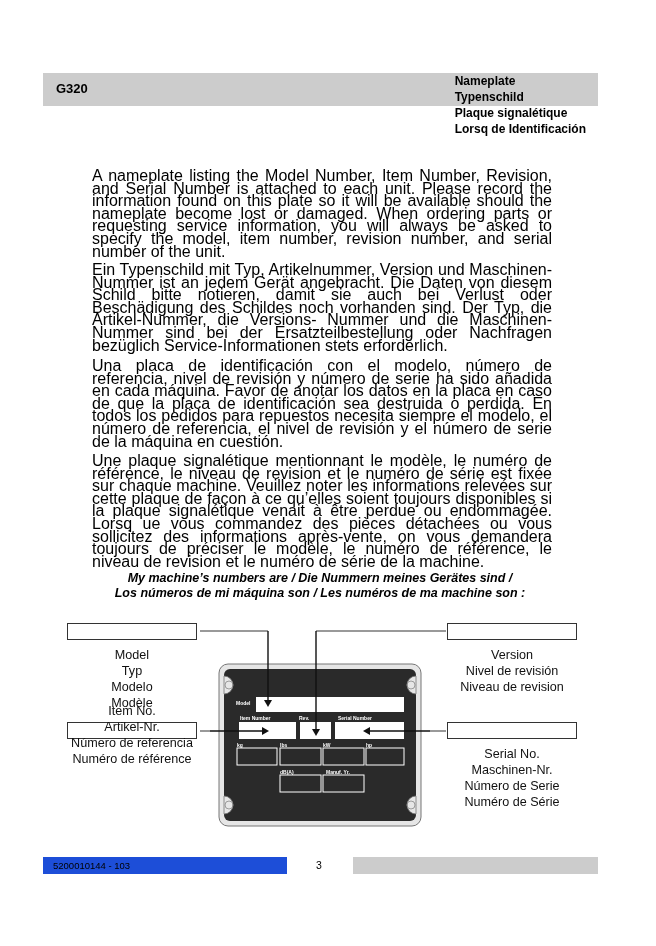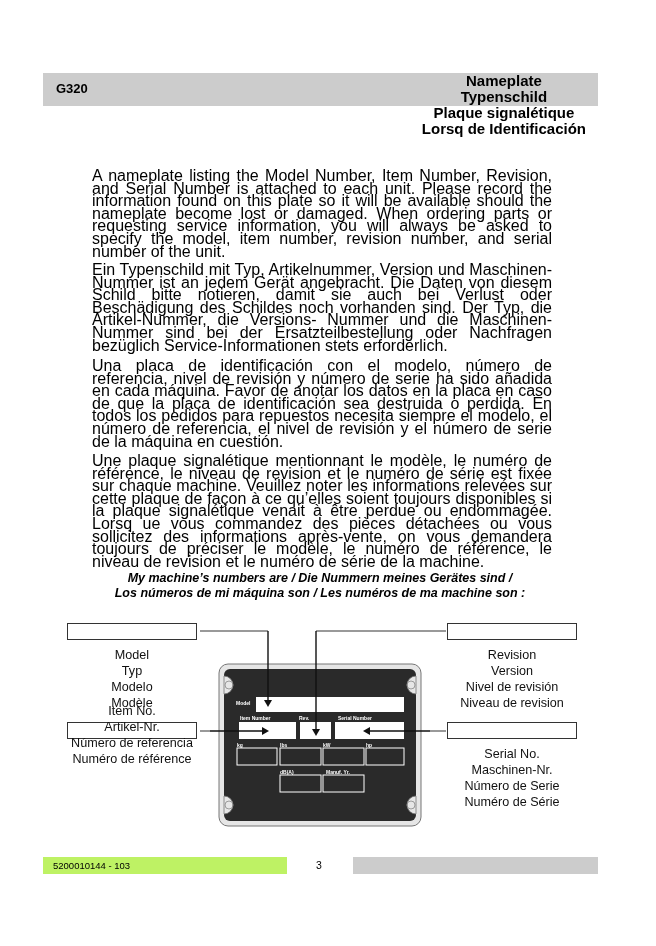--- a/index.html
+++ b/index.html
@@ -3,34 +3,34 @@
 <meta charset="utf-8">
 <style>
   html, body { margin: 0; padding: 0; background: #ffffff; }
   body { width: 656px; height: 946px; position: relative; overflow: hidden;
          font-family: "Liberation Sans", sans-serif; color: #000; }
   .abs { position: absolute; }
 
   
   .hdr-bar { left: 43px; top: 73px; width: 555px; height: 33px; background: #cccccc; }
   .model-code { left: 56px; top: 81px; font-size: 13px; font-weight: bold; }
-  .titles { right: 70px; top: 73px; text-align: center; font-size: 15px; font-weight: bold; line-height: 16px; }
+  .titles { right: 70px; top: 73px; text-align: left; font-size: 12px; font-weight: bold; line-height: 16px; }
 
   
   .para { left: 92px; width: 460px; font-size: 16px; line-height: 12.6px; text-align: justify; }
   .p1 { top: 170px; } .p2 { top: 264px; } .p3 { top: 360px; } .p4 { top: 455px; }
 
   .prompt { left: 60px; width: 520px; top: 571px; text-align: center; font-size: 12.5px;
             font-weight: bold; font-style: italic; line-height: 15px; }
 
   
   .wbox { width: 130px; height: 17px; border: 1px solid #333; background: #fff; box-sizing: border-box; }
   .lbl { width: 160px; text-align: center; font-size: 12.6px; line-height: 16px; color: #111; }
 
-  .footer-left { left: 43px; top: 857px; width: 244px; height: 17px; background: #bef264; }
+  .footer-left { left: 43px; top: 857px; width: 244px; height: 17px; background: #1d4ed8; }
   .footer-left span { position: absolute; left: 10px; top: 3px; font-size: 9.5px; }
   .footer-right { left: 353px; top: 857px; width: 245px; height: 17px; background: #cccccc; }
   .page-num { left: 316px; top: 859px; font-size: 10.5px; }
 
   .plate-lbl { fill: #fff; font-family: "Liberation Sans", sans-serif; font-weight: bold; font-size: 5px; }
 </style>
 </head>
 <body>
 
 <div class="abs hdr-bar"></div>
@@ -119,21 +119,20 @@
 <input class="abs wbox" style="left: 67px; top: 722px;" value="">
 <input class="abs wbox" style="left: 447px; top: 722px;" value="">
 
 <div class="abs lbl" style="left:52px;top:647px;">
   <div>Model</div>
   <div>Typ</div>
   <div>Modelo</div>
   <div>Modèle</div>
 </div>
 <div class="abs lbl" style="left:432px;top:647px;">
-  <div>Revision</div>
   <div>Version</div>
   <div>Nivel de revisión</div>
   <div>Niveau de revision</div>
 </div>
 <div class="abs lbl" style="left:52px;top:703px;">
   <div>Item No.</div>
   <div>Artikel-Nr.</div>
   <div>Número de referencia</div>
   <div>Numéro de référence</div>
 </div>

